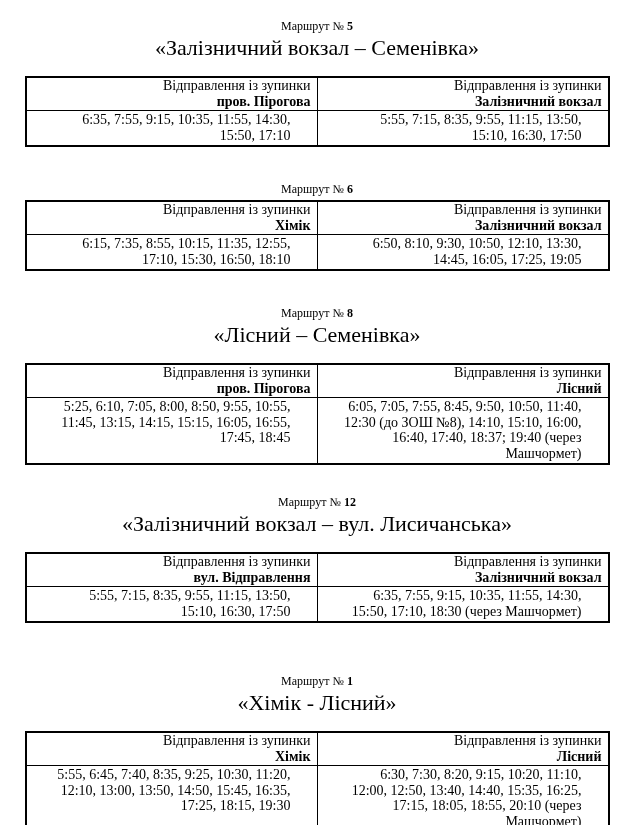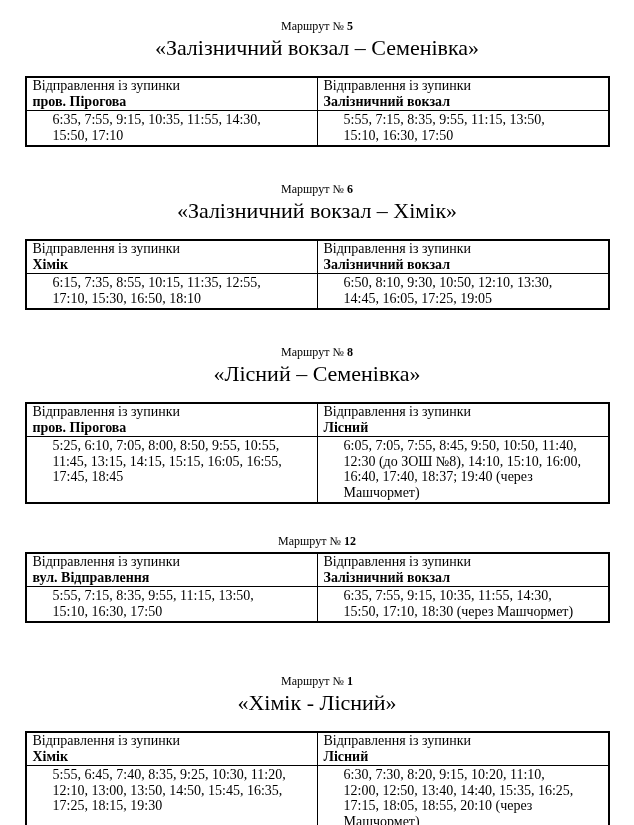--- a/index.html
+++ b/index.html
@@ -38,21 +38,21 @@
     width: 585px;
     margin: 0 auto;
     border-collapse: collapse;
     border: 2px solid #000;
     table-layout: fixed;
   }
   table.schedule th,
   table.schedule td {
     border: 1px solid #000;
     width: 50%;
-    text-align: left;
+    text-align: right;
     font-size: 14px;
     box-sizing: border-box;
   }
   table.schedule th {
     font-weight: normal;
     line-height: 16px;
     padding: 0 6px;
     vertical-align: middle;
   }
   table.schedule th .stop-name { font-weight: bold; }
@@ -85,21 +85,20 @@
         <tr>
           <td>6:35, 7:55, 9:15, 10:35, 11:55, 14:30, 15:50, 17:10</td>
           <td>5:55, 7:15, 8:35, 9:55, 11:15, 13:50, 15:10, 16:30, 17:50</td>
         </tr>
       </tbody>
     </table>
   </section>
 
   <section class="route gap-a">
     <div class="route-title"><span>Маршрут № </span><span class="route-number">6</span></div>
-    <div class="route-subtitle">«Залізничний вокзал – Хімік»</div>
     <table class="schedule">
       <tbody>
         <tr>
           <th>
             <div>Відправлення із зупинки</div>
             <div class="stop-name">Хімік</div>
           </th>
           <th>
             <div>Відправлення із зупинки</div>
             <div class="stop-name">Залізничний вокзал</div>
@@ -131,20 +130,21 @@
         <tr>
           <td>5:25, 6:10, 7:05, 8:00, 8:50, 9:55, 10:55, 11:45, 13:15, 14:15, 15:15, 16:05, 16:55, 17:45, 18:45</td>
           <td>6:05, 7:05, 7:55, 8:45, 9:50, 10:50, 11:40, 12:30 (до ЗОШ №8), 14:10, 15:10, 16:00, 16:40, 17:40, 18:37; 19:40 (через Машчормет)</td>
         </tr>
       </tbody>
     </table>
   </section>
 
   <section class="route gap-c">
     <div class="route-title"><span>Маршрут № </span><span class="route-number">12</span></div>
+    <div class="route-subtitle">«Залізничний вокзал – вул. Лисичанська»</div>
     <table class="schedule">
       <tbody>
         <tr>
           <th>
             <div>Відправлення із зупинки</div>
             <div class="stop-name">вул. Відправлення</div>
           </th>
           <th>
             <div>Відправлення із зупинки</div>
             <div class="stop-name">Залізничний вокзал</div>

